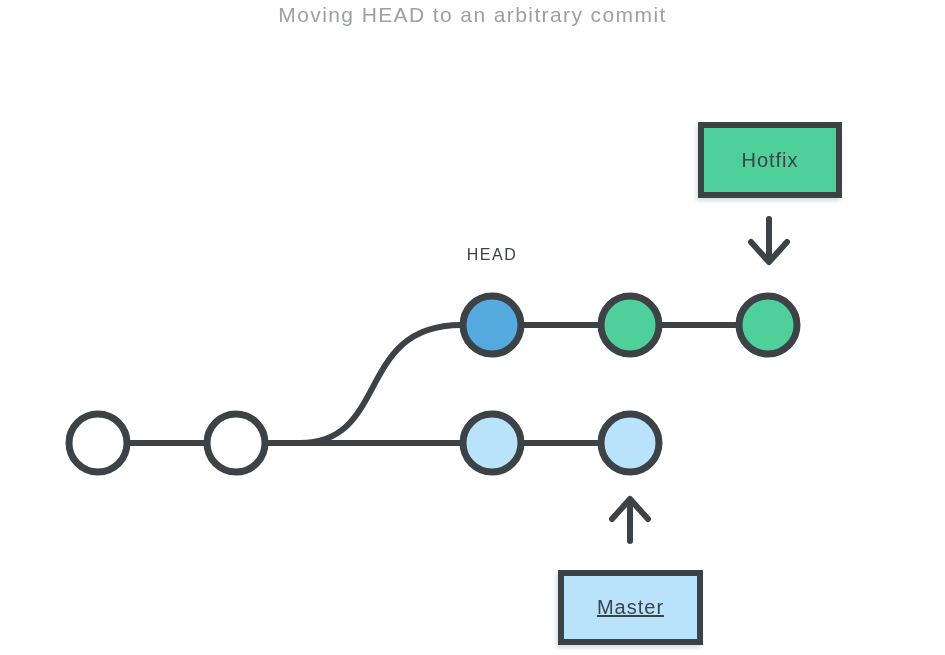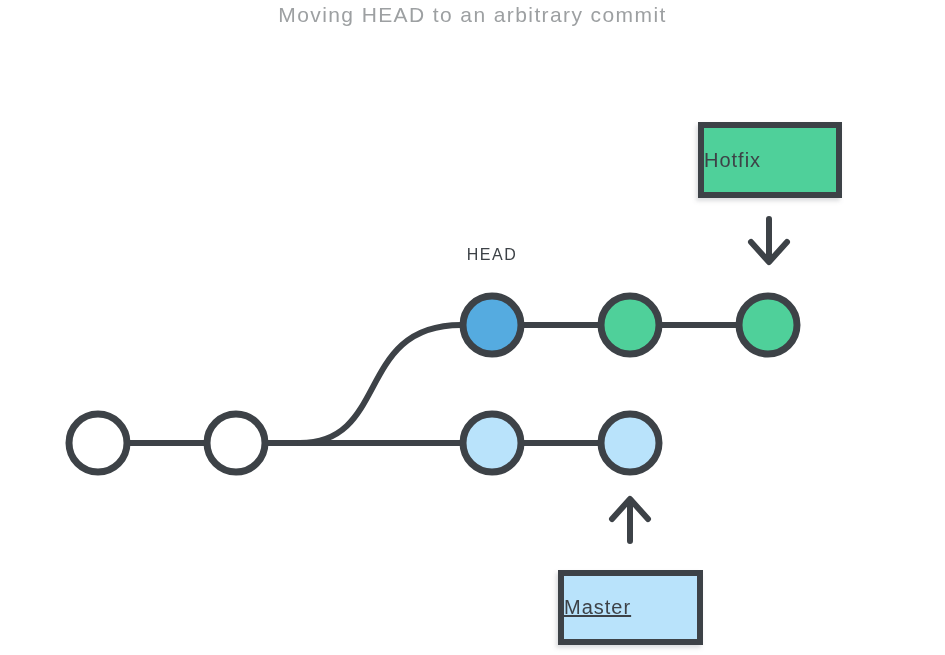--- a/index.html
+++ b/index.html
@@ -23,21 +23,21 @@
   .node{stroke:var(--ink);stroke-width:7;}
   .node.white{fill:var(--white);}
   .node.blue{fill:var(--blue);}
   .node.green{fill:var(--green);}
   .node.lightblue{fill:var(--lightblue);}
   .head-label{
     position:absolute;top:246px;left:492px;transform:translateX(-50%);
     font-size:16px;letter-spacing:1.5px;color:var(--ink);
   }
   .branch-box{
-    position:absolute;display:flex;align-items:center;
+    position:absolute;display:flex;align-items:center;justify-content:center;
     border:6px solid var(--ink);font-size:20px;letter-spacing:1px;color:var(--ink);
     box-shadow:-2px 3px 4px rgba(120,125,130,0.25);
   }
   .branch-box.hotfix{left:698px;top:122px;width:144px;height:76px;background:var(--green);}
   .branch-box.master{left:558px;top:570px;width:145px;height:75px;background:var(--lightblue);text-decoration:underline;}
 </style>
 </head>
 <body>
 
 <div class="stage">

